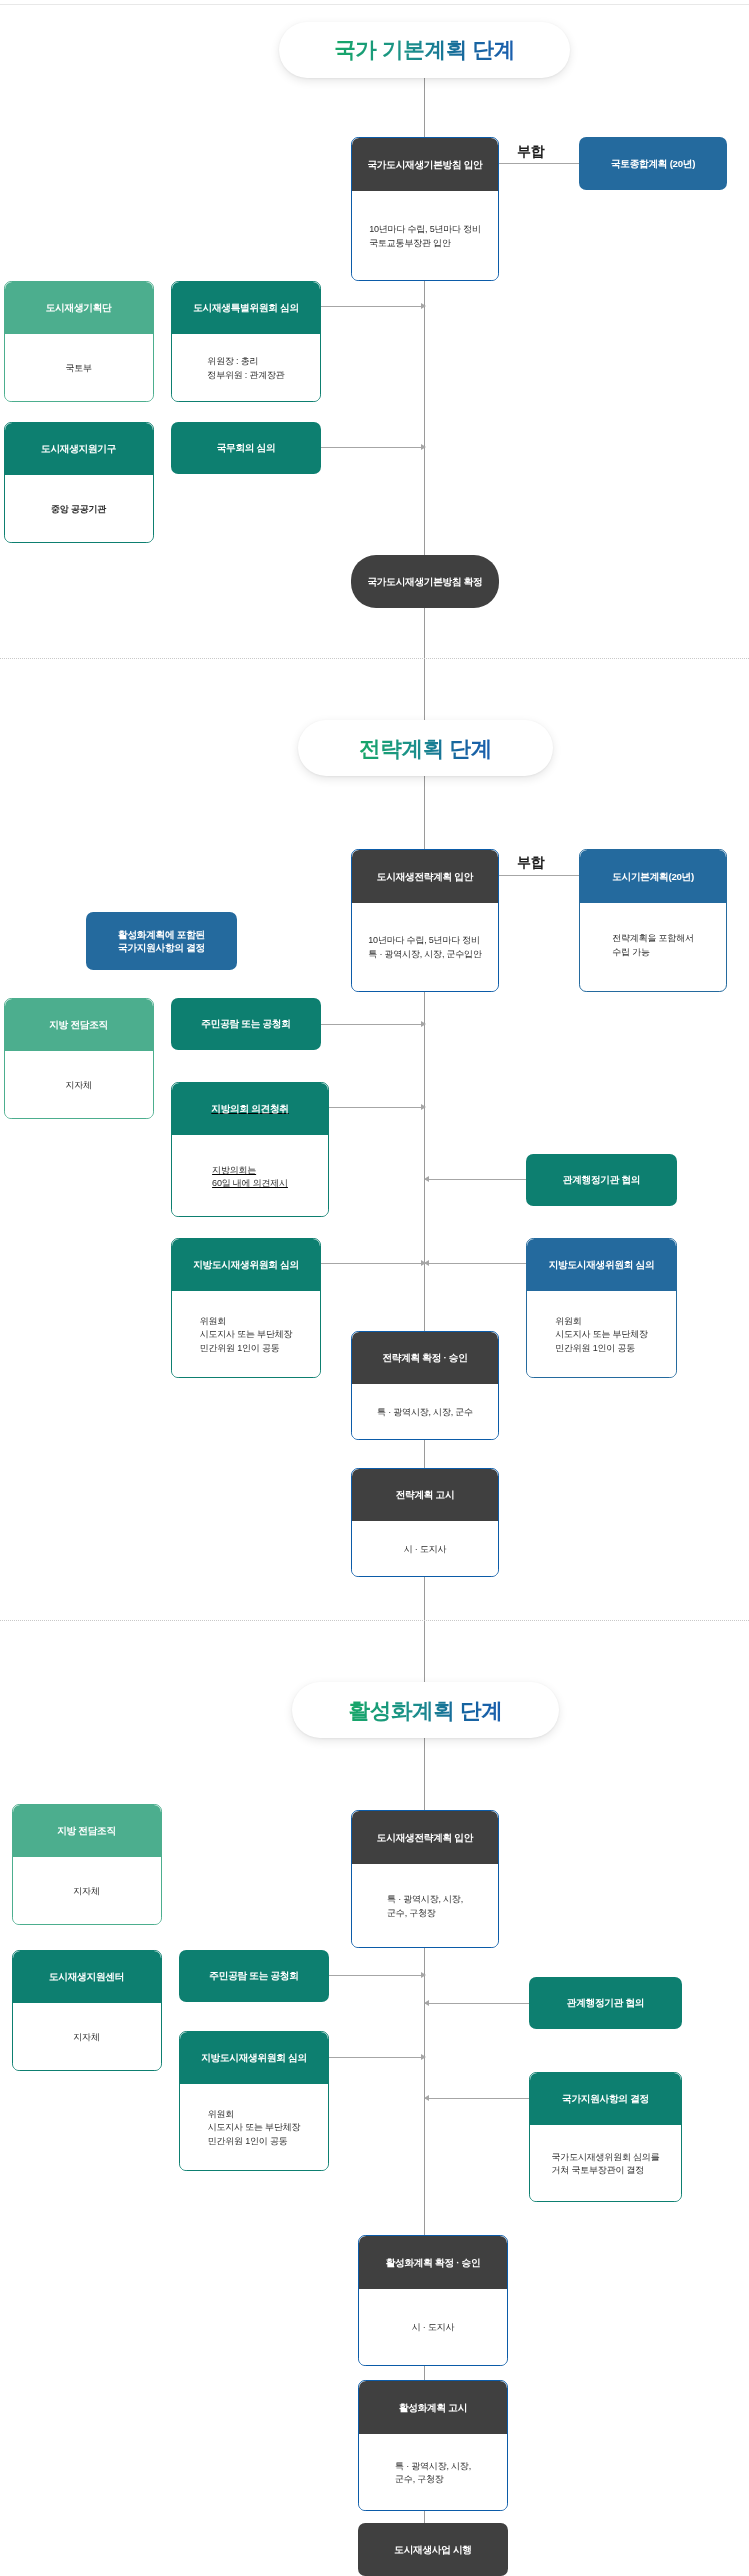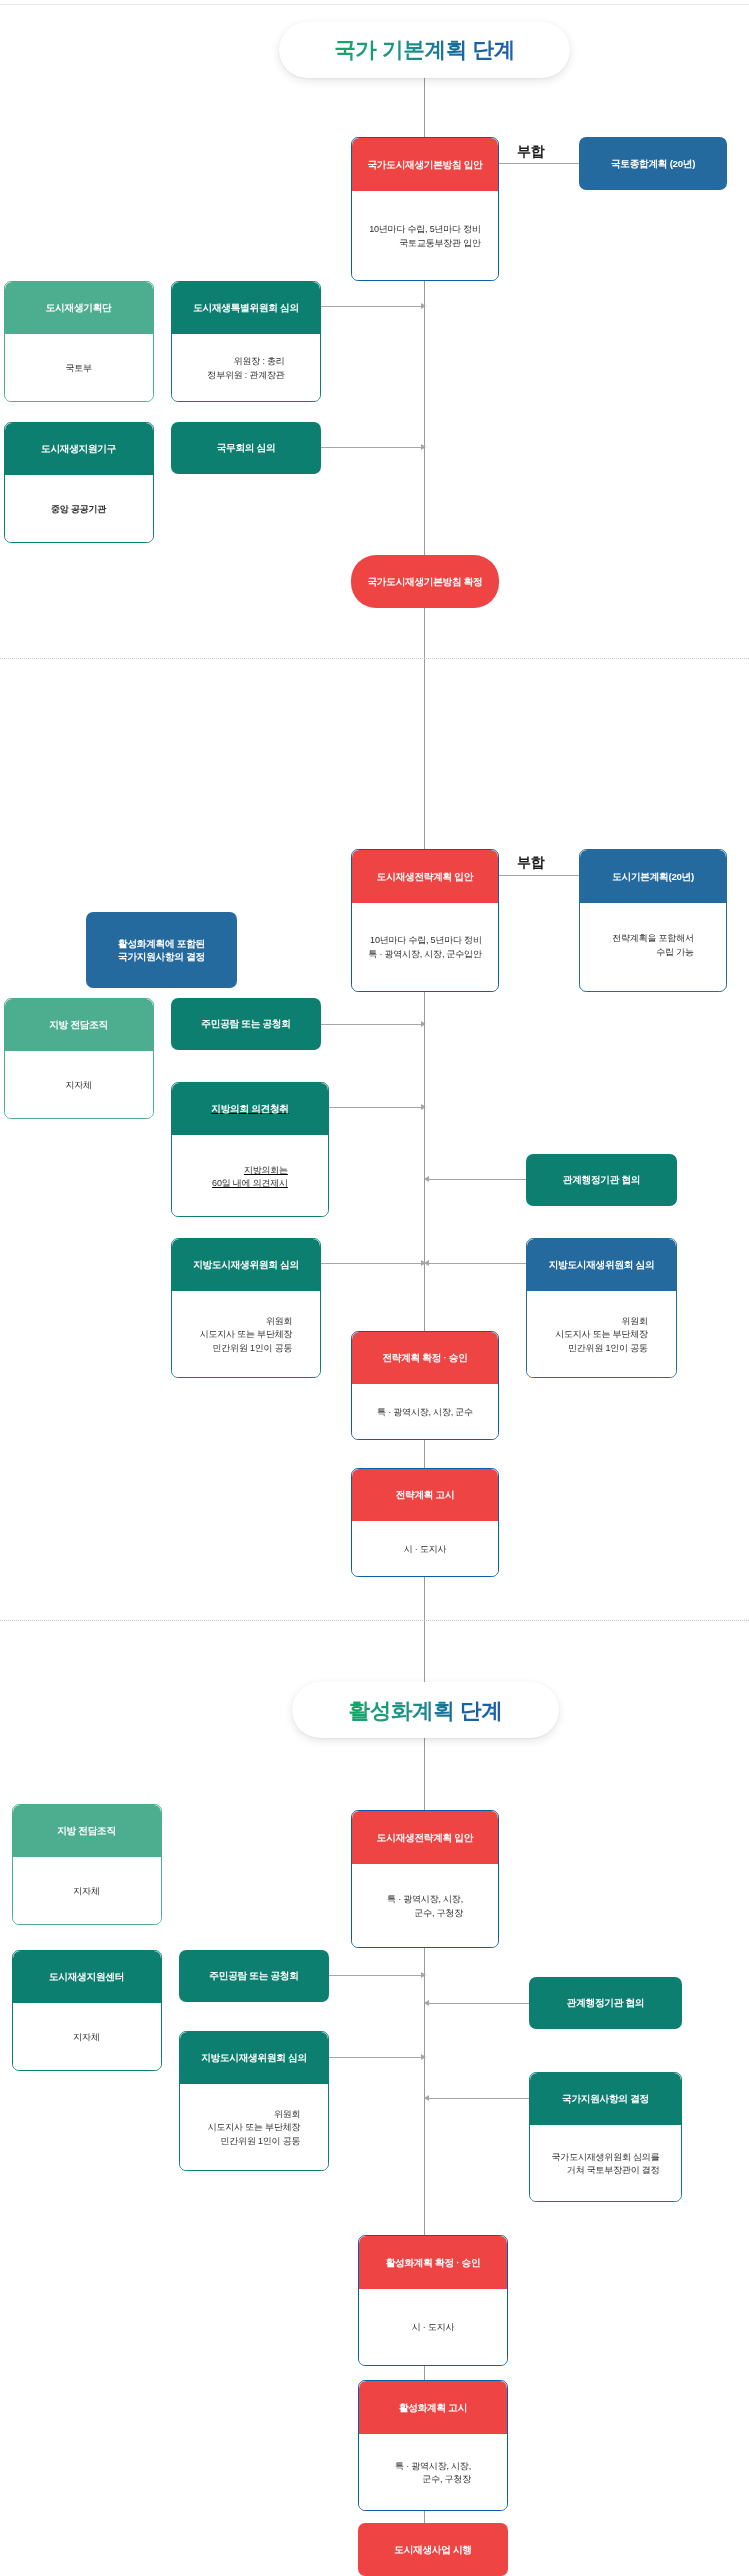--- a/index.html
+++ b/index.html
@@ -113,31 +113,31 @@
   }
   .node.with-body .head {
     height: auto;
     border-radius: 7.2px 7.2px 0 0;
   }
   .node .body {
     background: #ffffff;
     display: flex;
     align-items: center;
     justify-content: center;
-    text-align: right;
+    text-align: left;
     font-size: 9px;
     line-height: 1.5;
     color: #2b2b2b;
     letter-spacing: -0.2px;
     padding: 5.8px 4.3px;
     border-radius: 0 0 7.2px 7.2px;
   }
 
   
-  .c-blue   .head { background: #ef4444; }
+  .c-blue   .head { background: #404040; }
   .c-blue   { border: 0.7px solid #0b5ba8; }
 
   .c-blue2  .head { background: #246a9e; }
   .c-blue2  { border: 0.7px solid #246a9e; }
 
   .c-teal   .head { background: #0d7f70; }
   .c-teal   { border: 0.7px solid #0d7f70; }
 
   .c-mint   .head { background: #4cae8e; }
   .c-mint   { border: 0.7px solid #4cae8e; }
@@ -212,37 +212,40 @@
 
   <div class="node solid c-teal" style="left:171px; top:422px; width:150px; height:52px;">
     <div class="head">국무회의 심의</div>
   </div>
   <div class="hline arrow-r" style="left:321px; top:447px; width:104px;"></div>
 
   <div class="node solid c-blue" style="left:351px; top:555px; width:148px; height:53px;border-radius:25px;">
     <div class="head">국가도시재생기본방침 확정</div>
   </div>
 
+  <div class="stage-pill" style="left:298px; top:720px; width:255px;">
+    <span class="title">전략계획 단계</span>
+  </div>
 
   <div class="node with-body c-blue" style="left:351px; top:849px; width:148px; height:143px;">
     <div class="head" style="height:53px;">도시재생전략계획 입안</div>
     <div class="body" style="height:89px; white-space:pre-line;">10년마다 수립, 5년마다 정비
 특 · 광역시장, 시장, 군수입안</div>
   </div>
 
   <div class="hline" style="left:498px; top:875px; width:81px;"></div>
   <div class="edge-label" style="left:514px; top:854px;">부합</div>
 
   <div class="node with-body c-blue2" style="left:579px; top:849px; width:148px; height:143px;">
     <div class="head" style="height:53px;">도시기본계획(20년)</div>
     <div class="body" style="height:85px; white-space:pre-line;">전략계획을 포함해서
 수립 가능</div>
   </div>
 
-  <div class="node solid c-blue2" style="left:86px; top:912px; width:151px; height:76px;">
+  <div class="node solid c-blue2" style="left:86px; top:912px; width:151px; height:58px;">
     <div class="head" style="white-space:pre-line;">활성화계획에 포함된
 국가지원사항의 결정</div>
   </div>
 
   <div class="node with-body c-mint" style="left:3.6px; top:998px; width:150px; height:121px;">
     <div class="head" style="height:52px;">지방 전담조직</div>
     <div class="body" style="height:69px;">지자체</div>
   </div>
 
   <div class="node solid c-teal" style="left:171px; top:998px; width:150px; height:52px;">

